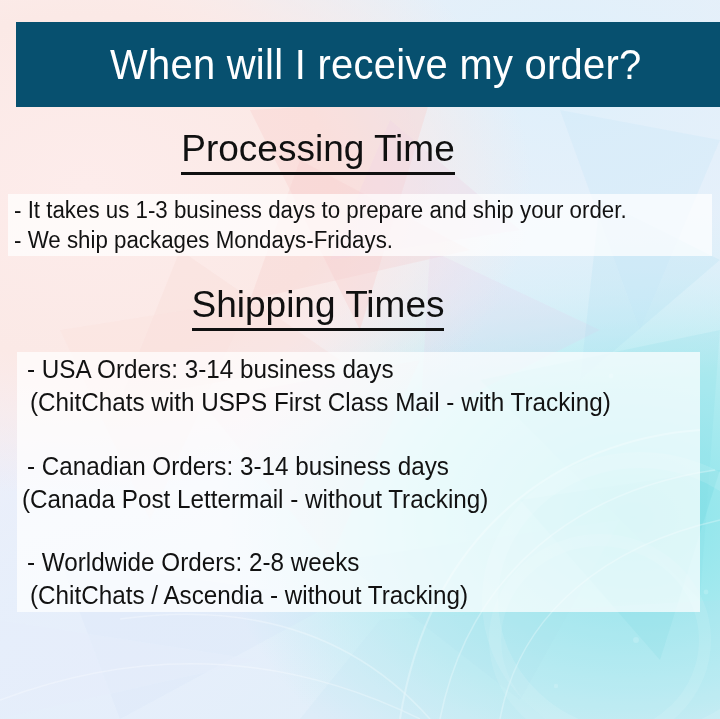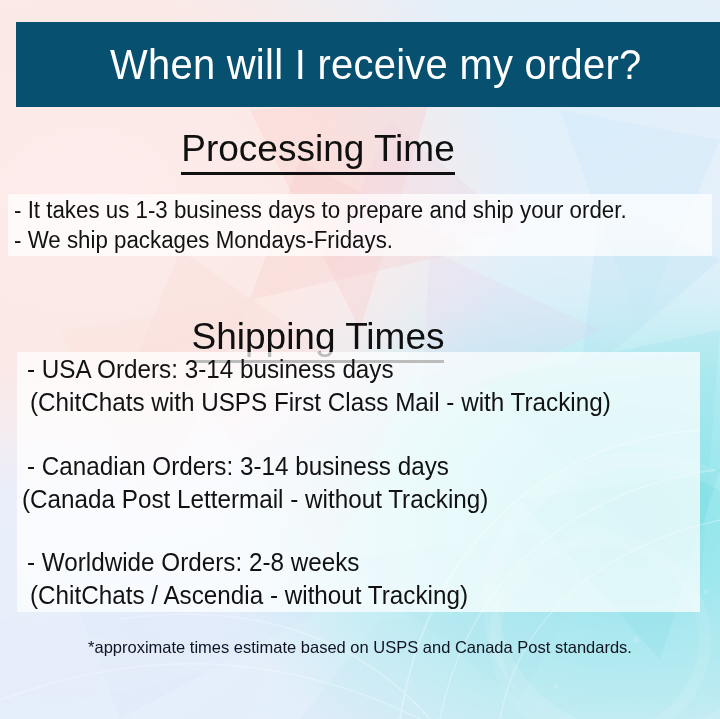--- a/index.html
+++ b/index.html
@@ -69,21 +69,21 @@
     color: #101010;
     font-size: 37px;
     font-weight: 400;
     white-space: nowrap;
   }
   .section-heading .ul {
     border-bottom: 3px solid #101010;
     padding-bottom: 3px;
   }
   #heading-processing { top: 128px; }
-  #heading-shipping { top: 284px; margin-top: 32px; }
+  #heading-shipping { top: 284px; }
 
   .panel {
     position: absolute;
     background: rgba(255,255,255,0.72);
   }
   #processing-panel {
     left: 8px;
     top: 194px;
     width: 704px;
     height: 62px;
@@ -196,16 +196,15 @@
   <div class="ship-line" style="left:27px; top:355px;">- USA Orders: 3-14 business days</div>
   <div class="ship-line" style="left:30px; top:388px;">(ChitChats with USPS First Class Mail - with Tracking)</div>
 
   <div class="ship-line" style="left:27px; top:452px;">- Canadian Orders: 3-14 business days</div>
   <div class="ship-line" style="left:22px; top:485px;">(Canada Post Lettermail - without Tracking)</div>
 
   <div class="ship-line" style="left:27px; top:548px;">- Worldwide Orders: 2-8 weeks</div>
   <div class="ship-line" style="left:30px; top:581px;">(ChitChats / Ascendia - without Tracking)</div>
 
   <div class="footnote">
-    <div>*approximate times estimate based on USPS and Canada Post standards.</div>
   </div>
 
 </div>
 
 </body></html>

